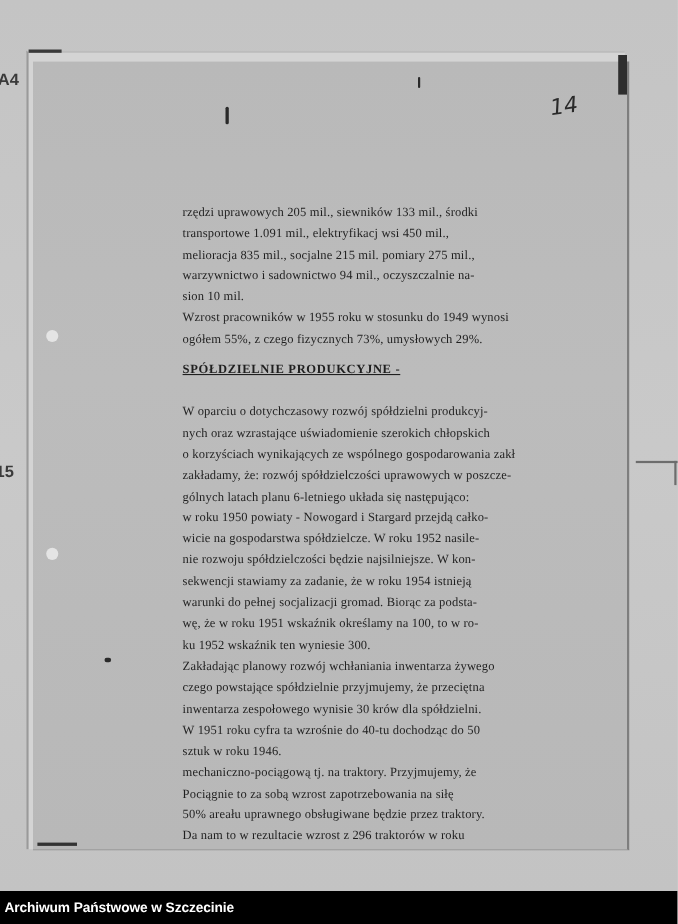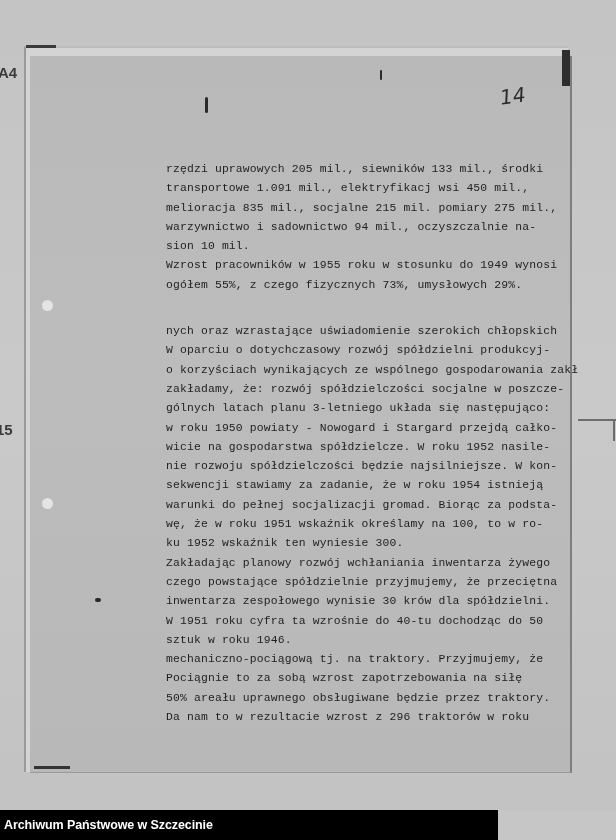--- a/index.html
+++ b/index.html
@@ -44,29 +44,29 @@
     }
     .punch-hole {
       position: absolute; width: 11px; height: 11px; border-radius: 50%; background: #e4e4e4;
     }
     .page-number {
       position: absolute; left: 500px; top: 84px; font-family: "DejaVu Sans", sans-serif;
       font-style: italic; font-size: 20px; color: #2a2a2a; transform: rotate(-8deg);
     }
     .speck { position: absolute; background: #2a2a2a; border-radius: 2px; }
     .text-block {
-      position: absolute; left: 166px; top: 160px; width: 400px;
-      font-size: 11.4px; line-height: 19.3px; color: #1f1f1f; letter-spacing: 0.15px;
+      position: absolute; left: 166px; top: 184px; width: 400px;
+      font-size: 11.4px; line-height: 19.3px; color: #1f1f1f; letter-spacing: 0.15px; font-family: Liberation Serif, serif;
     }
     .line { white-space: pre; display: block; }
     .heading { text-decoration: underline; font-weight: bold; letter-spacing: 0.6px; }
     .gap { height: 19px; }
     .gap-s { height: 8px; }
     .footer {
-      position: absolute; left: 0; top: 810px; width: 498px; height: 30px; background: #000;
+      position: absolute; left: 0; top: 810px; width: 616px; height: 30px; background: #000;
     }
     .footer-text {
       position: absolute; left: 4px; top: 8px;
       font-family: "Liberation Sans", sans-serif; font-size: 12.5px; color: #ffffff; font-weight: bold;
       letter-spacing: -0.1px;
     }
     .bottom-dirt { position: absolute; left: 34px; top: 766px; width: 36px; height: 3px; background: #333; }
   </style>
 </head>
 <body>
@@ -97,27 +97,28 @@
   <div>
     <span class="line">rzędzi uprawowych 205 mil., siewników 133 mil., środki</span>
     <span class="line">transportowe 1.091 mil., elektryfikacj wsi 450 mil.,</span>
     <span class="line">melioracja 835 mil., socjalne 215 mil. pomiary 275 mil.,</span>
     <span class="line">warzywnictwo i sadownictwo 94 mil., oczyszczalnie na-</span>
     <span class="line">sion 10 mil.</span>
     <span class="line">Wzrost pracowników w 1955 roku w stosunku do 1949 wynosi</span>
     <span class="line">ogółem 55%, z czego fizycznych 73%, umysłowych 29%.</span>
   </div>
   <div class="gap-s"></div>
+  <span class="line heading">SPÓŁDZIELNIE PRODUKCYJNE -</span>
   <div class="gap"></div>
   <div>
+    <span class="line">W oparciu o dotychczasowy rozwój spółdzielni produkcyj-</span>
     <span class="line">nych oraz wzrastające uświadomienie szerokich chłopskich</span>
-    <span class="line">W oparciu o dotychczasowy rozwój spółdzielni produkcyj-</span>
     <span class="line">o korzyściach wynikających ze wspólnego gospodarowania zakł</span>
-    <span class="line">zakładamy, że: rozwój spółdzielczości socjalne w poszcze-</span>
-    <span class="line">gólnych latach planu 3-letniego układa się następująco:</span>
+    <span class="line">zakładamy, że: rozwój spółdzielczości uprawowych w poszcze-</span>
+    <span class="line">gólnych latach planu 6-letniego układa się następująco:</span>
     <span class="line">w roku 1950 powiaty - Nowogard i Stargard przejdą całko-</span>
     <span class="line">wicie na gospodarstwa spółdzielcze. W roku 1952 nasile-</span>
     <span class="line">nie rozwoju spółdzielczości będzie najsilniejsze. W kon-</span>
     <span class="line">sekwencji stawiamy za zadanie, że w roku 1954 istnieją</span>
     <span class="line">warunki do pełnej socjalizacji gromad. Biorąc za podsta-</span>
     <span class="line">wę, że w roku 1951 wskaźnik określamy na 100, to w ro-</span>
     <span class="line">ku 1952 wskaźnik ten wyniesie 300.</span>
     <span class="line">Zakładając planowy rozwój wchłaniania inwentarza żywego</span>
     <span class="line">czego powstające spółdzielnie przyjmujemy, że przeciętna</span>
     <span class="line">inwentarza zespołowego wynisie 30 krów dla spółdzielni.</span>

